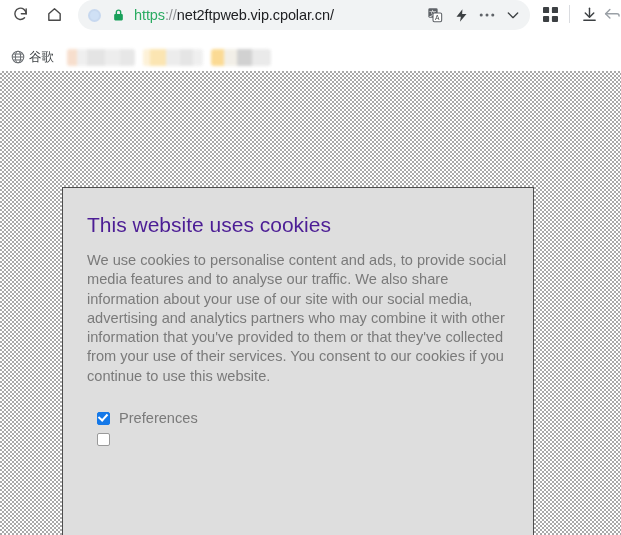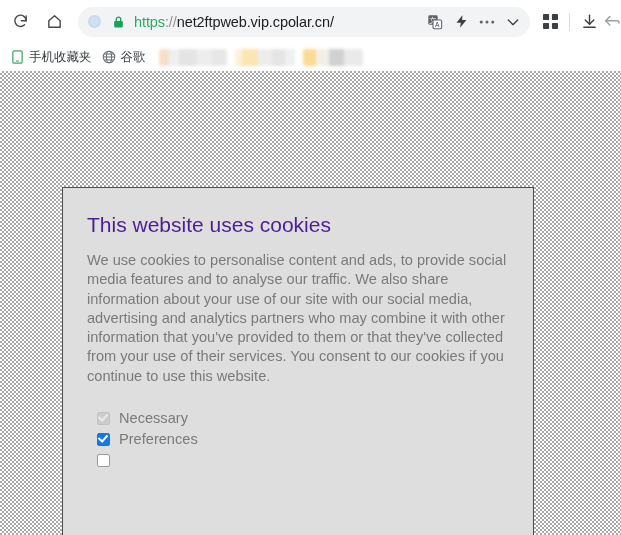--- a/index.html
+++ b/index.html
@@ -20,21 +20,21 @@
     height: 535px;
     position: relative;
     display: flex;
     flex-direction: column;
     background: #ffffff;
   }
 
   .toolbar {
     height: 43px;
     display: flex;
-    align-items: center;
+    align-items: flex-start;
     background: #ffffff;
     padding: 0 0 0 6px;
     box-sizing: border-box;
     flex: 0 0 auto;
   }
 
   .tb-icon {
     width: 28px;
     height: 28px;
     display: flex;
@@ -340,29 +340,20 @@
         <svg width="18" height="17" viewBox="0 0 24 24" fill="none" stroke="#9aa0a6" stroke-width="2" stroke-linecap="round" stroke-linejoin="round">
           <polyline points="9 5 3 11 9 17"></polyline>
           <path d="M3 11 H19 a3 3 0 0 1 3 3"></path>
         </svg>
       </span>
     </div>
   </div>
 
   <div class="bookmarks">
 
-    <div class="bm">
-      <span class="bm-ico">
-        <svg width="11" height="14" viewBox="0 0 14 18">
-          <rect x="1" y="1" width="12" height="16" rx="2" fill="none" stroke="#3ba860" stroke-width="1.6"></rect>
-          <line x1="5" y1="14.2" x2="9" y2="14.2" stroke="#3ba860" stroke-width="1.3"></line>
-        </svg>
-      </span>
-      <span class="bm-label">手机收藏夹</span>
-    </div>
 
     <div class="bm">
       <span class="bm-ico">
         <svg width="14" height="14" viewBox="0 0 16 16" fill="none" stroke="#6b6f73" stroke-width="1.2">
           <circle cx="8" cy="8" r="6.6"></circle>
           <ellipse cx="8" cy="8" rx="3" ry="6.6"></ellipse>
           <line x1="1.6" y1="8" x2="14.4" y2="8"></line>
           <line x1="2.6" y1="4.6" x2="13.4" y2="4.6"></line>
           <line x1="2.6" y1="11.4" x2="13.4" y2="11.4"></line>
         </svg>
@@ -378,26 +369,20 @@
   <div class="viewport">
 
     <div class="cookie-dialog">
 
       <div class="cd-title">This website uses cookies</div>
 
       <p class="cd-body">We use cookies to personalise content and ads, to provide social media features and to analyse our traffic. We also share information about your use of our site with our social media, advertising and analytics partners who may combine it with other information that you've provided to them or that they've collected from your use of their services. You consent to our cookies if you continue to use this website.</p>
 
       <div class="cd-options">
 
-        <div class="opt-row">
-          <span class="cbox disabled">
-              <span class="tick"></span>
-            </span>
-          <span class="opt-label">Necessary</span>
-        </div>
 
         <div class="opt-row">
           <span class="cbox checked">
               <span class="tick"></span>
             </span>
           <span class="opt-label">Preferences</span>
         </div>
 
 
         <div class="opt-row">

